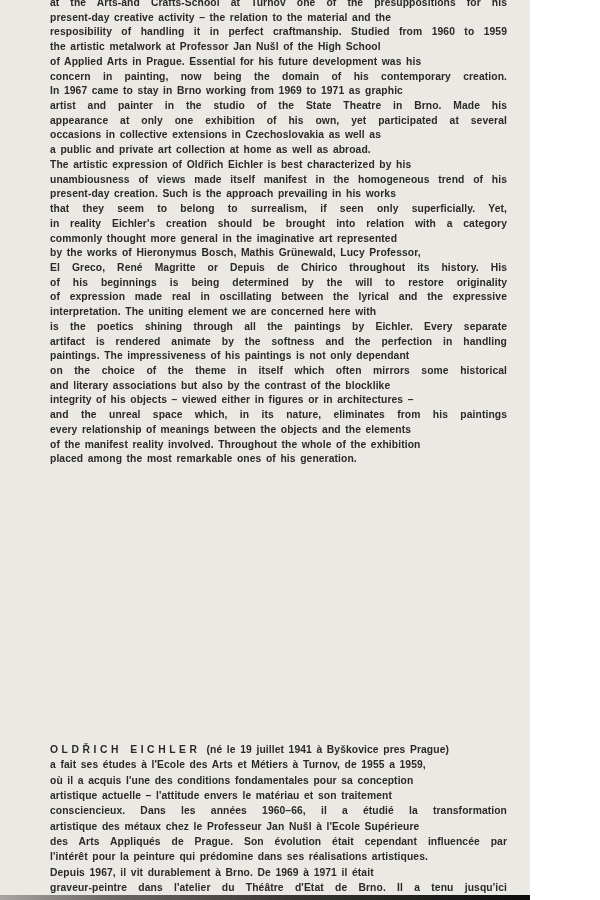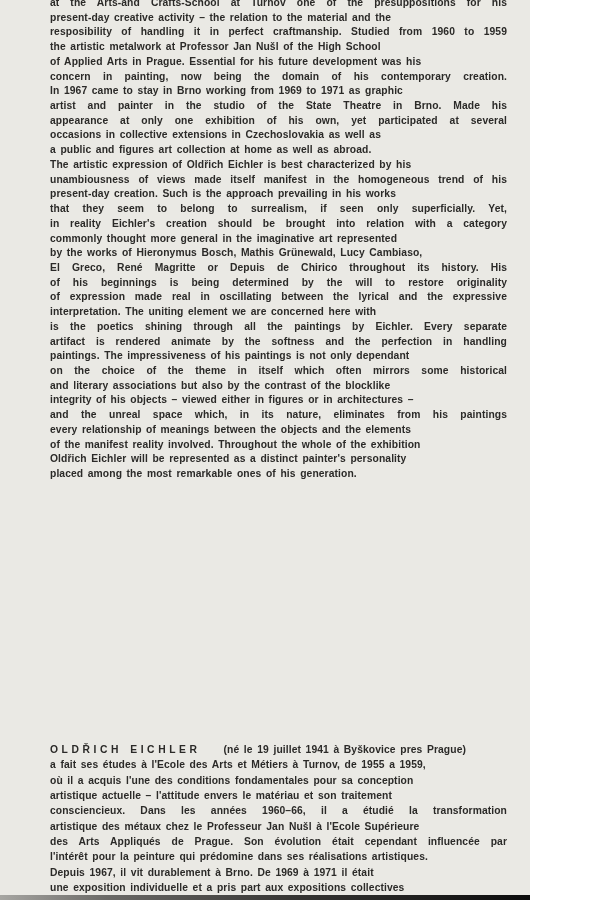--- a/index.html
+++ b/index.html
@@ -25,21 +25,21 @@
   .block-french .line{line-height:15.35px;height:15.35px;}
   .line.j{
     white-space:normal;
     text-align:justify;
     text-align-last:justify;
     word-spacing:0;
     overflow:hidden;
   }
   .artist-name{
     letter-spacing:3.6px;
-    margin-right:23px;
+    margin-right:6px;
   }
   .bottom-bar{
     position:absolute;
     left:0;right:0;bottom:0;height:5px;
     background:linear-gradient(90deg,#a7a6a2 0%,#6b6a67 20%,#373634 55%,#0c0c0c 100%);
   }
 </style>
 </head>
 <body>
 
@@ -49,57 +49,57 @@
       <div class="line j">at the Arts-and Crafts-School at Turnov one of the presuppositions for his</div>
       <div class="line">present-day creative activity – the relation to the material and the</div>
       <div class="line j">resposibility of handling it in perfect craftmanship. Studied from 1960 to 1959</div>
       <div class="line">the artistic metalwork at Professor Jan Nušl of the High School</div>
       <div class="line">of Applied Arts in Prague. Essential for his future development was his</div>
       <div class="line j">concern in painting, now being the domain of his contemporary creation.</div>
       <div class="line">In 1967 came to stay in Brno working from 1969 to 1971 as graphic</div>
       <div class="line j">artist and painter in the studio of the State Theatre in Brno. Made his</div>
       <div class="line j">appearance at only one exhibition of his own, yet participated at several</div>
       <div class="line">occasions in collective extensions in Czechoslovakia as well as</div>
-      <div class="line">a public and figures art collection at home as well as abroad.</div>
+      <div class="line">a public and private art collection at home as well as abroad.</div>
       <div class="line">The artistic expression of Oldřich Eichler is best characterized by his</div>
       <div class="line j">unambiousness of views made itself manifest in the homogeneous trend of his</div>
       <div class="line">present-day creation. Such is the approach prevailing in his works</div>
       <div class="line j">that they seem to belong to surrealism, if seen only superficially. Yet,</div>
       <div class="line j">in reality Eichler's creation should be brought into relation with a category</div>
       <div class="line">commonly thought more general in the imaginative art represented</div>
-      <div class="line">by the works of Hieronymus Bosch, Mathis Grünewald, Lucy Cambiaso,</div>
+      <div class="line">by the works of Hieronymus Bosch, Mathis Grünewald, Lucy Professor,</div>
       <div class="line j">El Greco, René Magritte or Depuis de Chirico throughout its history. His</div>
       <div class="line j">of his beginnings is being determined by the will to restore originality</div>
       <div class="line j">of expression made real in oscillating between the lyrical and the expressive</div>
       <div class="line">interpretation. The uniting element we are concerned here with</div>
       <div class="line j">is the poetics shining through all the paintings by Eichler. Every separate</div>
       <div class="line j">artifact is rendered animate by the softness and the perfection in handling</div>
       <div class="line">paintings. The impressiveness of his paintings is not only dependant</div>
       <div class="line j">on the choice of the theme in itself which often mirrors some historical</div>
       <div class="line">and literary associations but also by the contrast of the blocklike</div>
       <div class="line">integrity of his objects – viewed either in figures or in architectures –</div>
       <div class="line j">and the unreal space which, in its nature, eliminates from his paintings</div>
       <div class="line">every relationship of meanings between the objects and the elements</div>
       <div class="line">of the manifest reality involved. Throughout the whole of the exhibition</div>
-      <div class="line">Oldřich Eichler will be represented as a distinct painter's personality</div>
       <div class="line">placed among the most remarkable ones of his generation.</div>
     </div>
 
   <div class="text-block block-french">
     <div class="line name-line">
       <span class="artist-name">OLDŘICH EICHLER</span><span>(né le 19 juillet 1941 à Byškovice pres Prague)</span>
     </div>
     <div id="french-lines">
         <div class="line">a fait ses études à l'Ecole des Arts et Métiers à Turnov, de 1955 a 1959,</div>
         <div class="line">où il a acquis l'une des conditions fondamentales pour sa conception</div>
         <div class="line">artistique actuelle – l'attitude envers le matériau et son traitement</div>
         <div class="line j">consciencieux. Dans les années 1960–66, il a étudié la transformation</div>
         <div class="line">artistique des métaux chez le Professeur Jan Nušl à l'Ecole Supérieure</div>
         <div class="line j">des Arts Appliqués de Prague. Son évolution était cependant influencée par</div>
         <div class="line">l'intérêt pour la peinture qui prédomine dans ses réalisations artistiques.</div>
         <div class="line">Depuis 1967, il vit durablement à Brno. De 1969 à 1971 il était</div>
+        <div class="line j">graveur-peintre dans l'atelier du Théâtre d'Etat de Brno. Il a tenu jusqu'ici</div>
         <div class="line">une exposition individuelle et a pris part aux expositions collectives</div>
       </div>
   </div>
 
   <div class="bottom-bar"></div>
 
 </div>
 
 </body></html>

